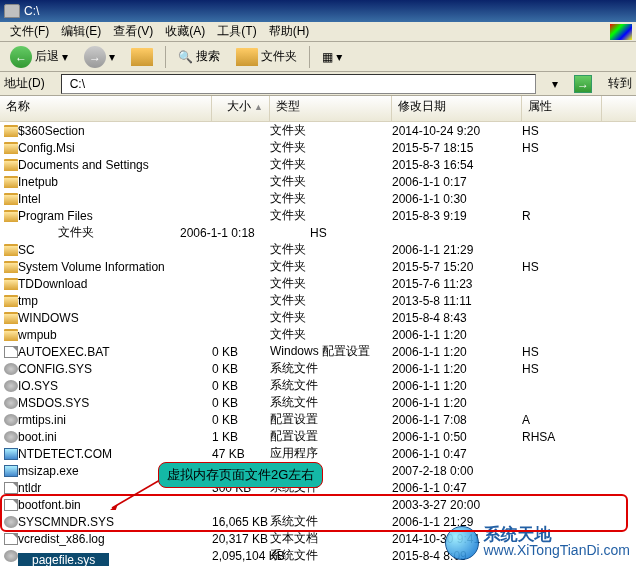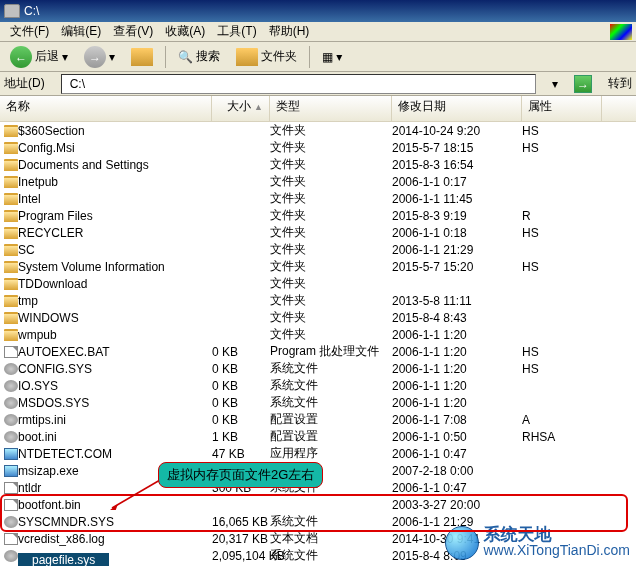--- a/index.html
+++ b/index.html
@@ -157,38 +157,34 @@
         <div class="c-date">2006-1-1 0:17</div>
         <div class="c-attr"></div>
       </div>
       <div class="row">
         <div class="c-name">
           <span class="icon folder-icon"></span>
           <span class="label">Intel</span>
         </div>
         <div class="c-size"></div>
         <div class="c-type">文件夹</div>
-        <div class="c-date">2006-1-1 11:45</div>
+        <div class="c-date">2006-1-1 0:30</div>
         <div class="c-attr"></div>
       </div>
       <div class="row">
         <div class="c-name">
           <span class="icon folder-icon"></span>
           <span class="label">Program Files</span>
         </div>
         <div class="c-size"></div>
         <div class="c-type">文件夹</div>
         <div class="c-date">2015-8-3 9:19</div>
         <div class="c-attr">R</div>
       </div>
       <div class="row">
-        <div class="c-name">
-          <span class="icon folder-icon"></span>
-          <span class="label">RECYCLER</span>
-        </div>
         <div class="c-size"></div>
         <div class="c-type">文件夹</div>
         <div class="c-date">2006-1-1 0:18</div>
         <div class="c-attr">HS</div>
       </div>
       <div class="row">
         <div class="c-name">
           <span class="icon folder-icon"></span>
           <span class="label">SC</span>
         </div>
@@ -207,20 +203,21 @@
         <div class="c-date">2015-5-7 15:20</div>
         <div class="c-attr">HS</div>
       </div>
       <div class="row">
         <div class="c-name">
           <span class="icon folder-icon"></span>
           <span class="label">TDDownload</span>
         </div>
         <div class="c-size"></div>
         <div class="c-type">文件夹</div>
+        <div class="c-date">2015-7-6 11:23</div>
         <div class="c-attr"></div>
       </div>
       <div class="row">
         <div class="c-name">
           <span class="icon folder-icon"></span>
           <span class="label">tmp</span>
         </div>
         <div class="c-size"></div>
         <div class="c-type">文件夹</div>
         <div class="c-date">2013-5-8 11:11</div>
@@ -245,21 +242,21 @@
         <div class="c-type">文件夹</div>
         <div class="c-date">2006-1-1 1:20</div>
         <div class="c-attr"></div>
       </div>
       <div class="row">
         <div class="c-name">
           <span class="icon file-icon"></span>
           <span class="label">AUTOEXEC.BAT</span>
         </div>
         <div class="c-size">0 KB</div>
-        <div class="c-type">Program 批处理文件</div>
+        <div class="c-type">Windows 配置设置</div>
         <div class="c-date">2006-1-1 1:20</div>
         <div class="c-attr">HS</div>
       </div>
       <div class="row">
         <div class="c-name">
           <span class="icon gear-icon"></span>
           <span class="label">CONFIG.SYS</span>
         </div>
         <div class="c-size">0 KB</div>
         <div class="c-type">系统文件</div>

